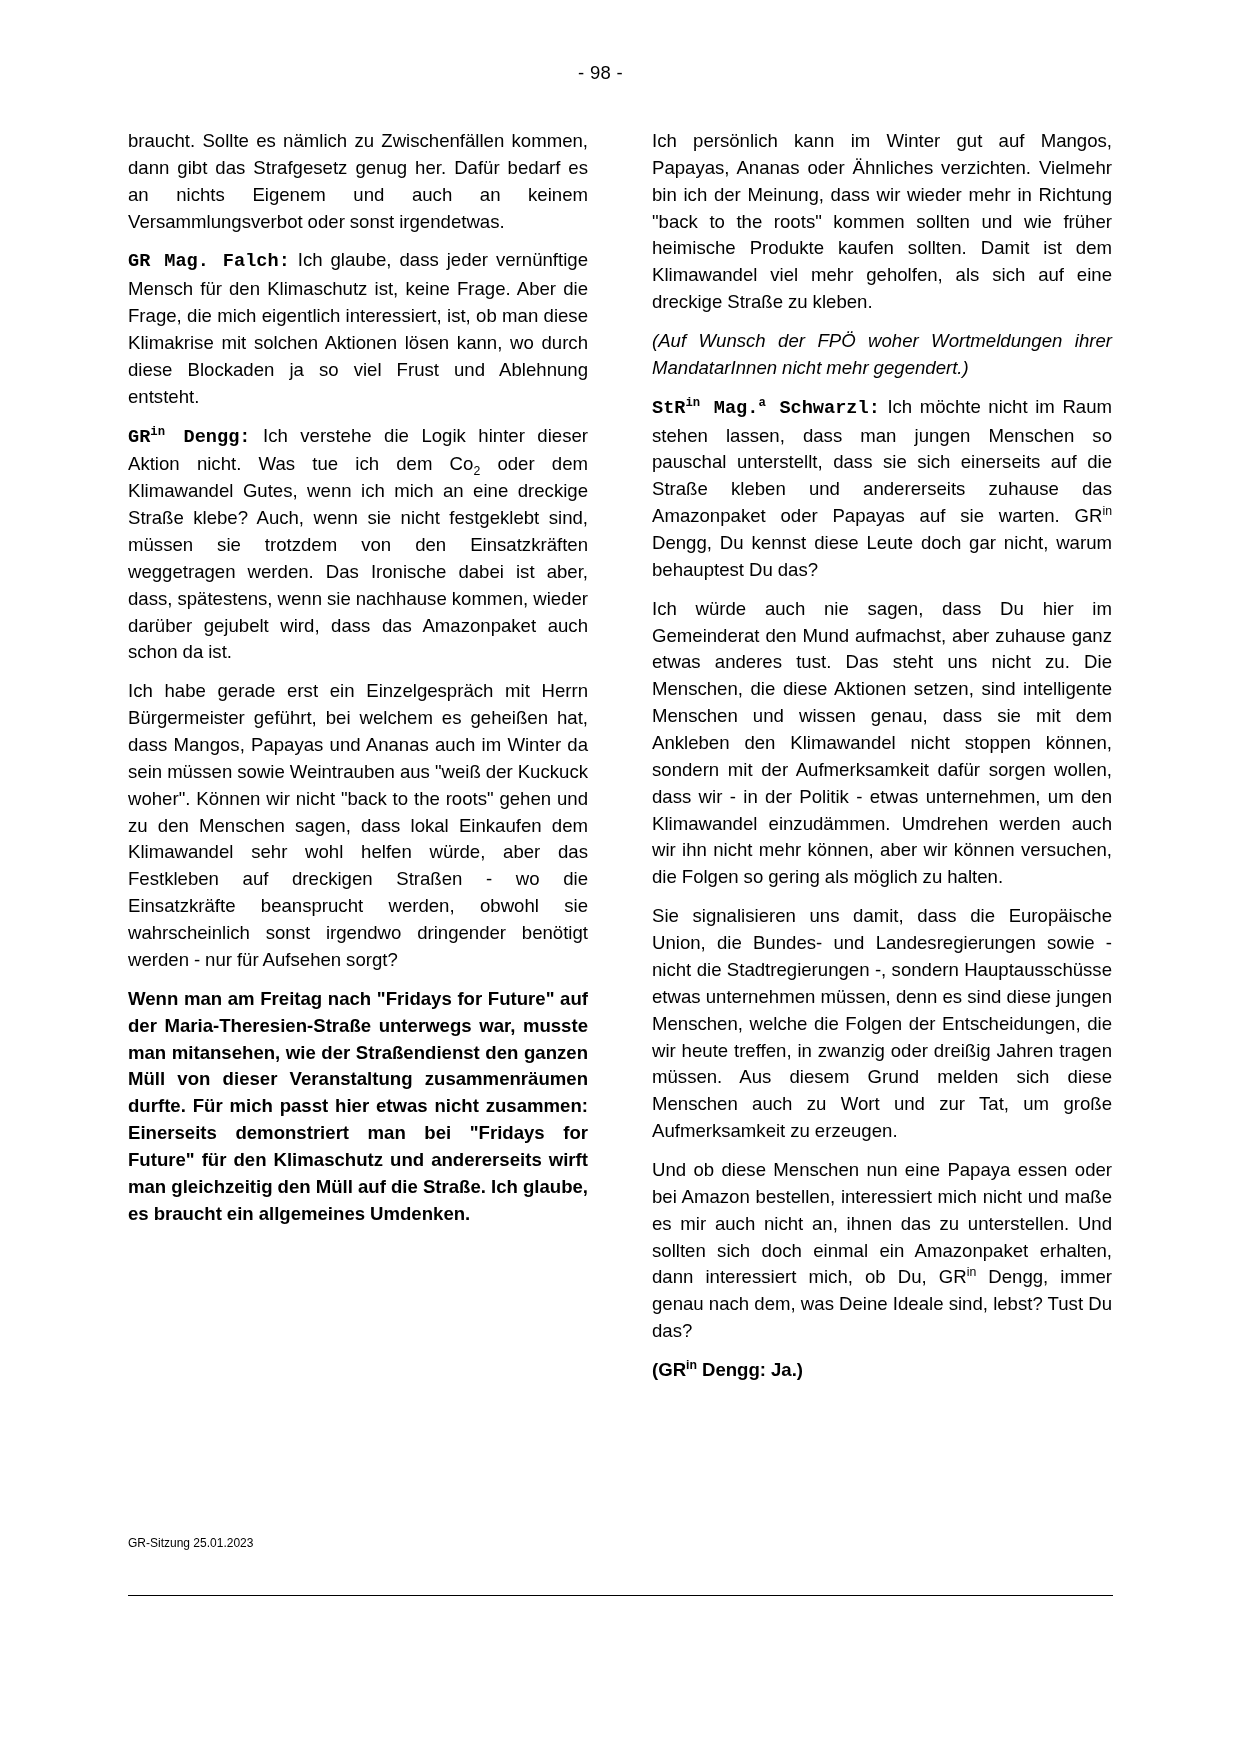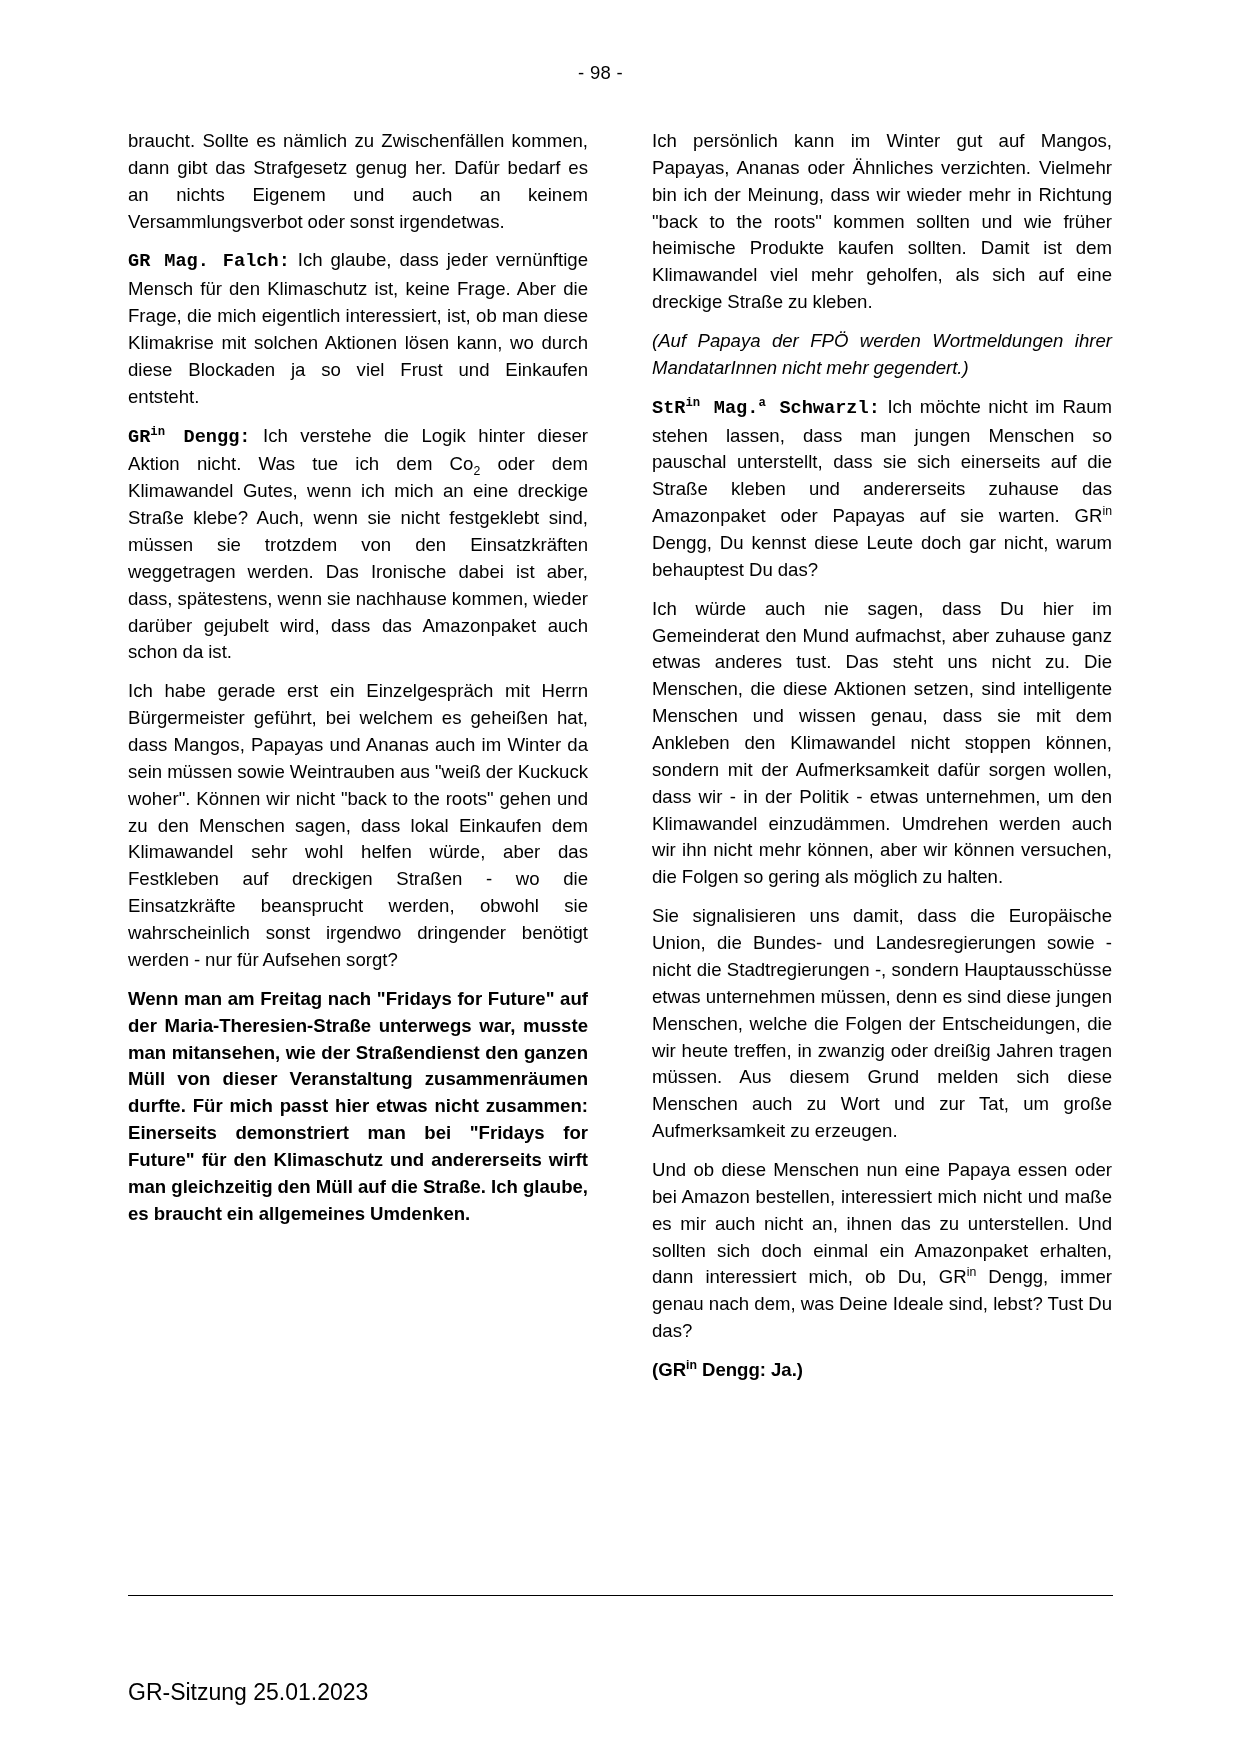--- a/index.html
+++ b/index.html
@@ -69,53 +69,53 @@
     position: absolute;
     left: 128px;
     top: 1595px;
     width: 985px;
     height: 1px;
     background: #000000;
   }
   .footer-text {
     position: absolute;
     left: 128px;
-    top: 1679px;
-    font-size: 23px;
+    top: 1536px;
+    font-size: 12px;
   }
 </style>
 </head>
 <body>
 
 <div class="page">
 
   <div class="page-number">- 98 -</div>
 
   <div class="columns">
 
     <div class="col">
 
       <p>braucht. Sollte es nämlich zu Zwischenfällen kommen, dann gibt das Strafgesetz genug her. Dafür bedarf es an nichts Eigenem und auch an keinem Versammlungsverbot oder sonst irgendetwas.</p>
 
-      <p><b>GR Mag. Falch:</b><span> Ich glaube, dass jeder vernünftige Mensch für den Klimaschutz ist, keine Frage. Aber die Frage, die mich eigentlich interessiert, ist, ob man diese Klimakrise mit solchen Aktionen lösen kann, wo durch diese Blockaden ja so viel Frust und Einkaufen entsteht.</span></p>
+      <p><b>GR Mag. Falch:</b><span> Ich glaube, dass jeder vernünftige Mensch für den Klimaschutz ist, keine Frage. Aber die Frage, die mich eigentlich interessiert, ist, ob man diese Klimakrise mit solchen Aktionen lösen kann, wo durch diese Blockaden ja so viel Frust und Ablehnung entsteht.</span></p>
 
 
       <p><b><span>GR</span><sup>in</sup><span> Dengg:</span></b><span> Ich verstehe die Logik hinter dieser Aktion nicht. Was tue ich dem Co</span><sub>2</sub><span> oder dem Klimawandel Gutes, wenn ich mich an eine dreckige Straße klebe? Auch, wenn sie nicht festgeklebt sind, müssen sie trotzdem von den Einsatzkräften weggetragen werden. Das Ironische dabei ist aber, dass, spätestens, wenn sie nachhause kommen, wieder darüber gejubelt wird, dass das Amazonpaket auch schon da ist.</span></p>
 
       <p>Ich habe gerade erst ein Einzelgespräch mit Herrn Bürgermeister geführt, bei welchem es geheißen hat, dass Mangos, Papayas und Ananas auch im Winter da sein müssen sowie Weintrauben aus "weiß der Kuckuck woher". Können wir nicht "back to the roots" gehen und zu den Menschen sagen, dass lokal Einkaufen dem Klimawandel sehr wohl helfen würde, aber das Festkleben auf dreckigen Straßen - wo die Einsatzkräfte beansprucht werden, obwohl sie wahrscheinlich sonst irgendwo dringender benötigt werden - nur für Aufsehen sorgt?</p>
 
       <p>Wenn man am Freitag nach "Fridays for Future" auf der Maria-Theresien-Straße unterwegs war, musste man mitansehen, wie der Straßendienst den ganzen Müll von dieser Veranstaltung zusammenräumen durfte. Für mich passt hier etwas nicht zusammen: Einerseits demonstriert man bei "Fridays for Future" für den Klimaschutz und andererseits wirft man gleichzeitig den Müll auf die Straße. Ich glaube, es braucht ein allgemeines Umdenken.</p>
 
     </div>
 
     <div class="col">
 
       <p>Ich persönlich kann im Winter gut auf Mangos, Papayas, Ananas oder Ähnliches verzichten. Vielmehr bin ich der Meinung, dass wir wieder mehr in Richtung "back to the roots" kommen sollten und wie früher heimische Produkte kaufen sollten. Damit ist dem Klimawandel viel mehr geholfen, als sich auf eine dreckige Straße zu kleben.</p>
 
-      <p class="italic">(Auf Papaya der FPÖ werden Wortmeldungen ihrer MandatarInnen nicht mehr gegendert.)</p>
+      <p class="italic">(Auf Wunsch der FPÖ woher Wortmeldungen ihrer MandatarInnen nicht mehr gegendert.)</p>
 
       <p><b><span>StR</span><sup>in</sup><span> Mag.</span><sup>a</sup><span> Schwarzl:</span></b><span> Ich möchte nicht im Raum stehen lassen, dass man jungen Menschen so pauschal unterstellt, dass sie sich einerseits auf die Straße kleben und andererseits zuhause das Amazonpaket oder Papayas auf sie warten. GR</span><sup>in</sup><span> Dengg, Du kennst diese Leute doch gar nicht, warum behauptest Du das?</span></p>
 
       <p>Ich würde auch nie sagen, dass Du hier im Gemeinderat den Mund aufmachst, aber zuhause ganz etwas anderes tust. Das steht uns nicht zu. Die Menschen, die diese Aktionen setzen, sind intelligente Menschen und wissen genau, dass sie mit dem Ankleben den Klimawandel nicht stoppen können, sondern mit der Aufmerksamkeit dafür sorgen wollen, dass wir - in der Politik - etwas unternehmen, um den Klimawandel einzudämmen. Umdrehen werden auch wir ihn nicht mehr können, aber wir können versuchen, die Folgen so gering als möglich zu halten.</p>
 
       <p>Sie signalisieren uns damit, dass die Europäische Union, die Bundes- und Landesregierungen sowie - nicht die Stadtregierungen -, sondern Hauptausschüsse etwas unternehmen müssen, denn es sind diese jungen Menschen, welche die Folgen der Entscheidungen, die wir heute treffen, in zwanzig oder dreißig Jahren tragen müssen. Aus diesem Grund melden sich diese Menschen auch zu Wort und zur Tat, um große Aufmerksamkeit zu erzeugen.</p>
 
       <p><span>Und ob diese Menschen nun eine Papaya essen oder bei Amazon bestellen, interessiert mich nicht und maße es mir auch nicht an, ihnen das zu unterstellen. Und sollten sich doch einmal ein Amazonpaket erhalten, dann interessiert mich, ob Du, GR</span><sup>in</sup><span> Dengg, immer genau nach dem, was Deine Ideale sind, lebst? Tust Du das?</span></p>
 
       <p><span>(GR</span><sup>in</sup><span> Dengg: Ja.)</span></p>

